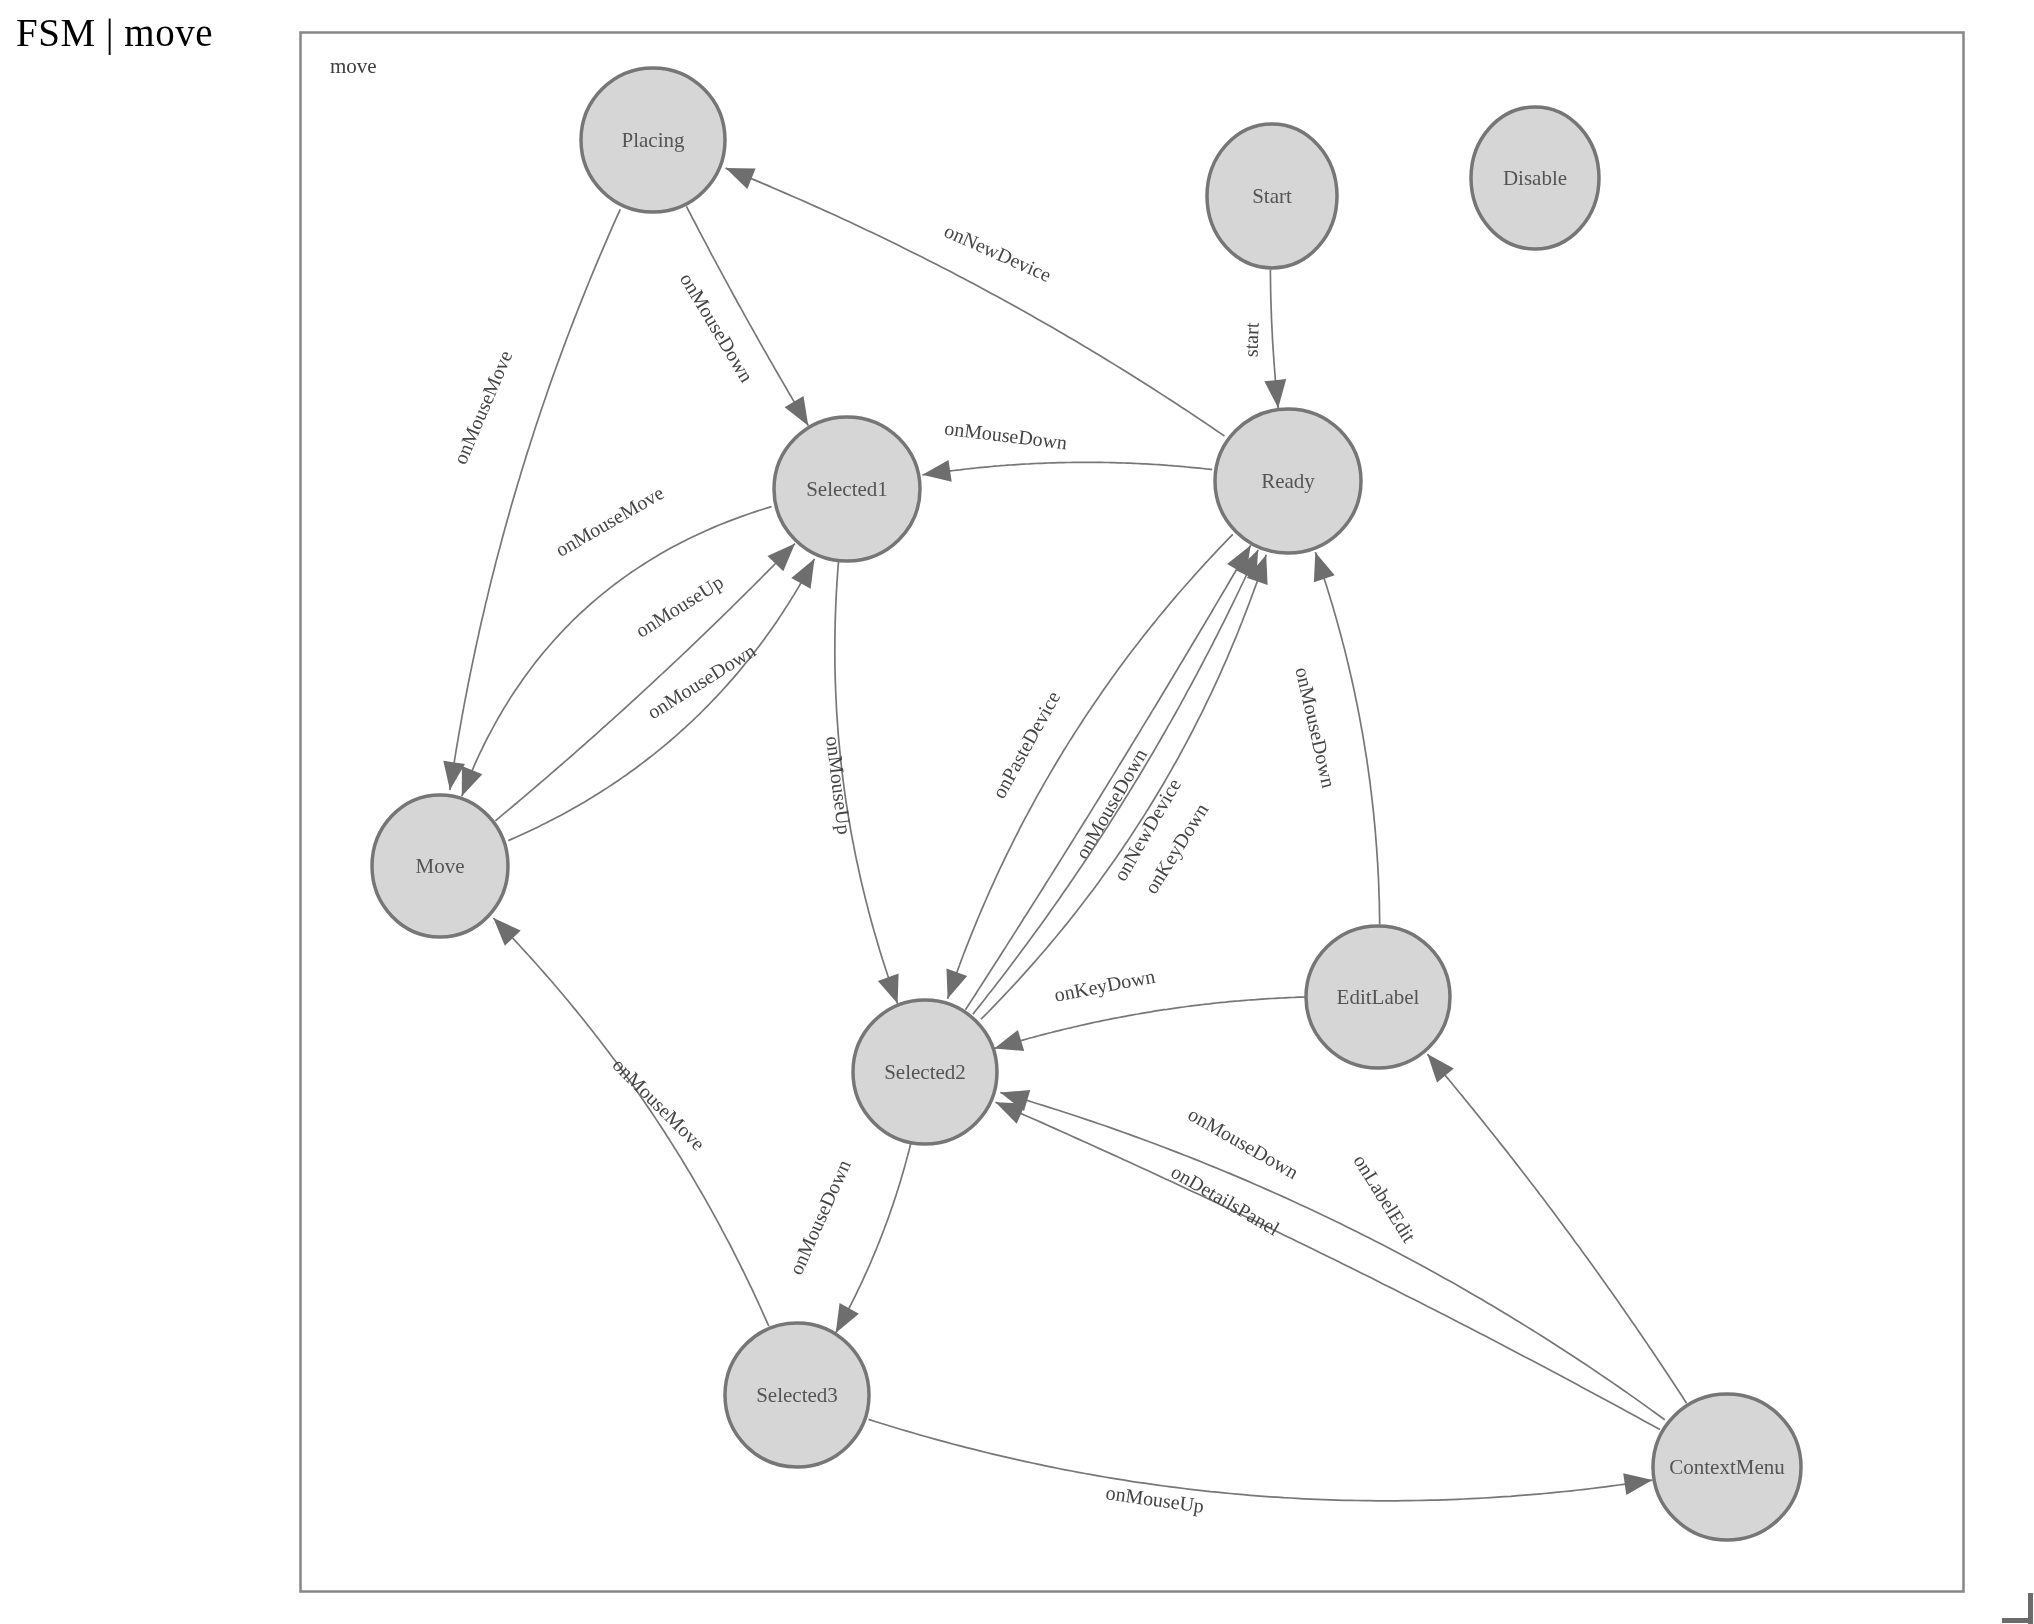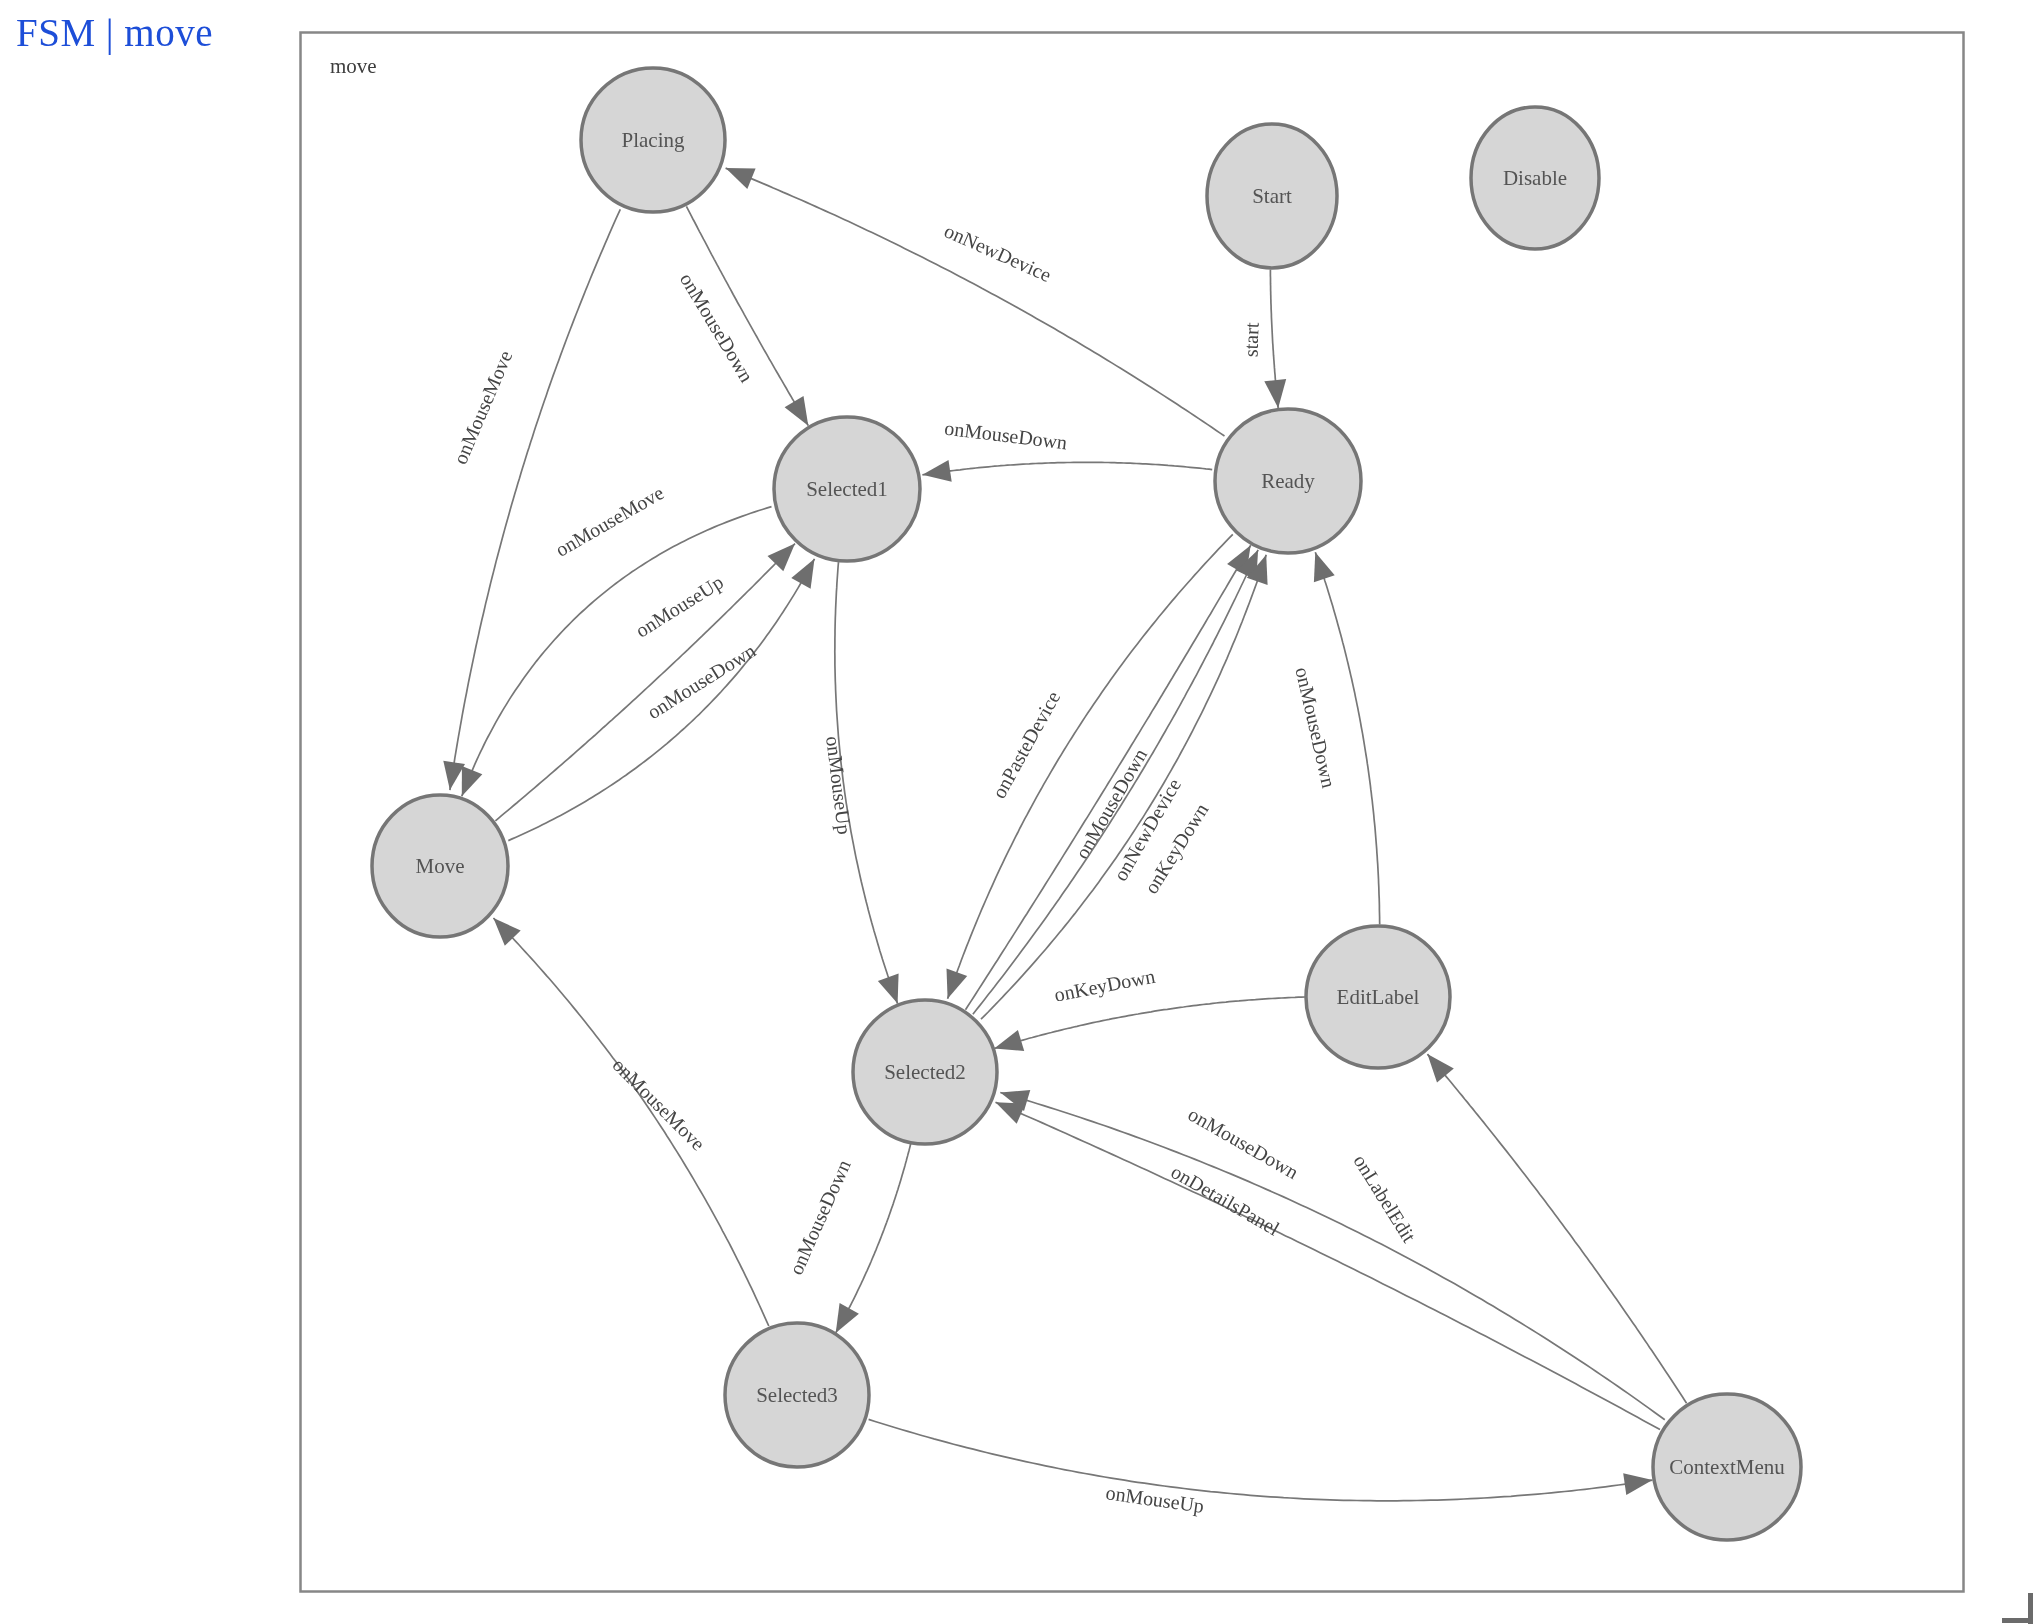--- a/index.html
+++ b/index.html
@@ -1,18 +1,18 @@
 <!DOCTYPE html>
 <html><head>
 <meta charset="utf-8">
 <style>
   html,body{margin:0;padding:0;background:#ffffff;}
   body{width:2034px;height:1624px;position:relative;overflow:hidden;
        font-family:"Liberation Serif","DejaVu Serif",serif;}
-  .page-title{position:absolute;left:16px;top:10px;font-size:39px;color:#1d4ed8;
+  .page-title{position:absolute;left:16px;top:10px;font-size:39px;color:#000000;
               letter-spacing:.5px;white-space:pre;}
   #fsm{position:absolute;left:0;top:0;}
   .board-rect{fill:#ffffff;stroke:#878787;stroke-width:2.5px;}
   .board-label{font-size:21px;fill:#3e3e3e;}
   .edge{fill:none;stroke:#777777;stroke-width:1.7px;}
   .arrow{fill:#6e6e6e;stroke:none;}
   .edge-label{font-size:20px;fill:#454545;text-anchor:middle;}
   .state{fill:#d6d6d6;stroke:#767676;stroke-width:3.5px;}
   .state-label{font-size:21px;fill:#545454;text-anchor:middle;}
   .resize-corner{position:absolute;right:0;bottom:0;width:32px;height:32px;}

